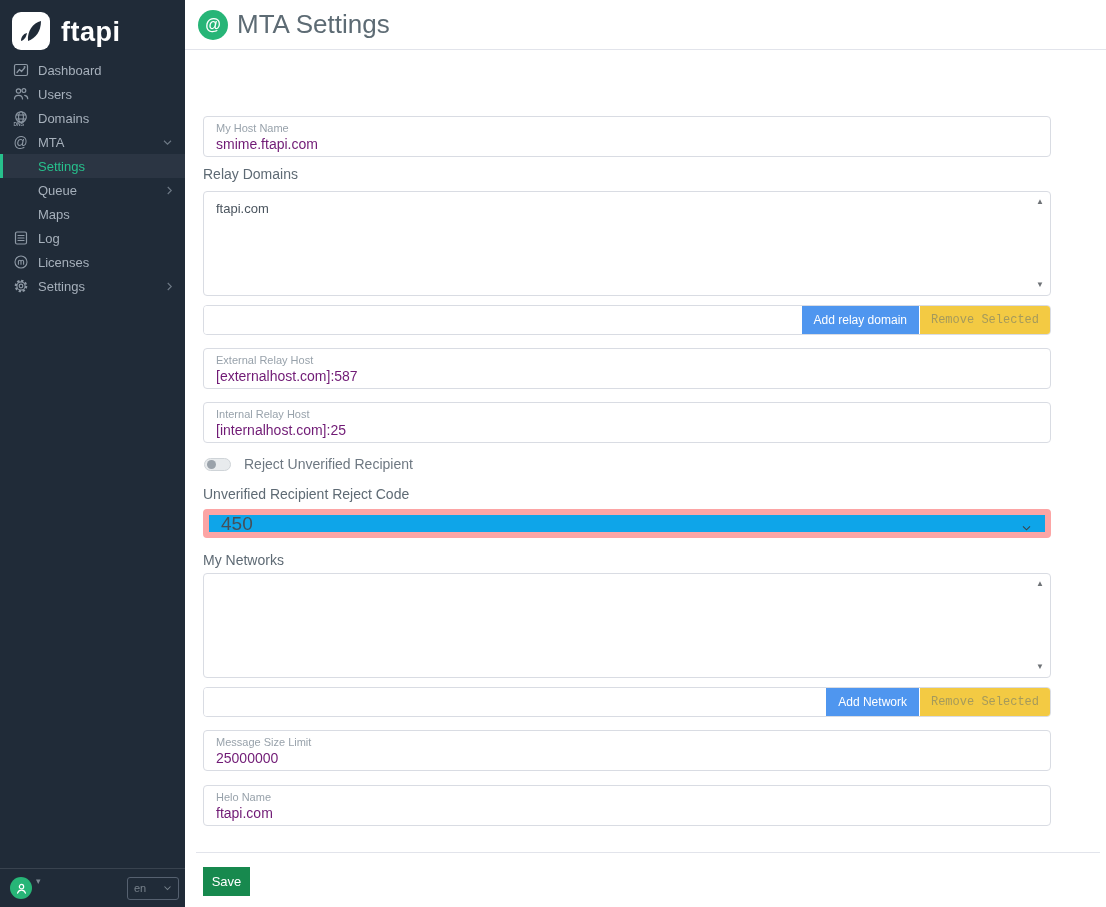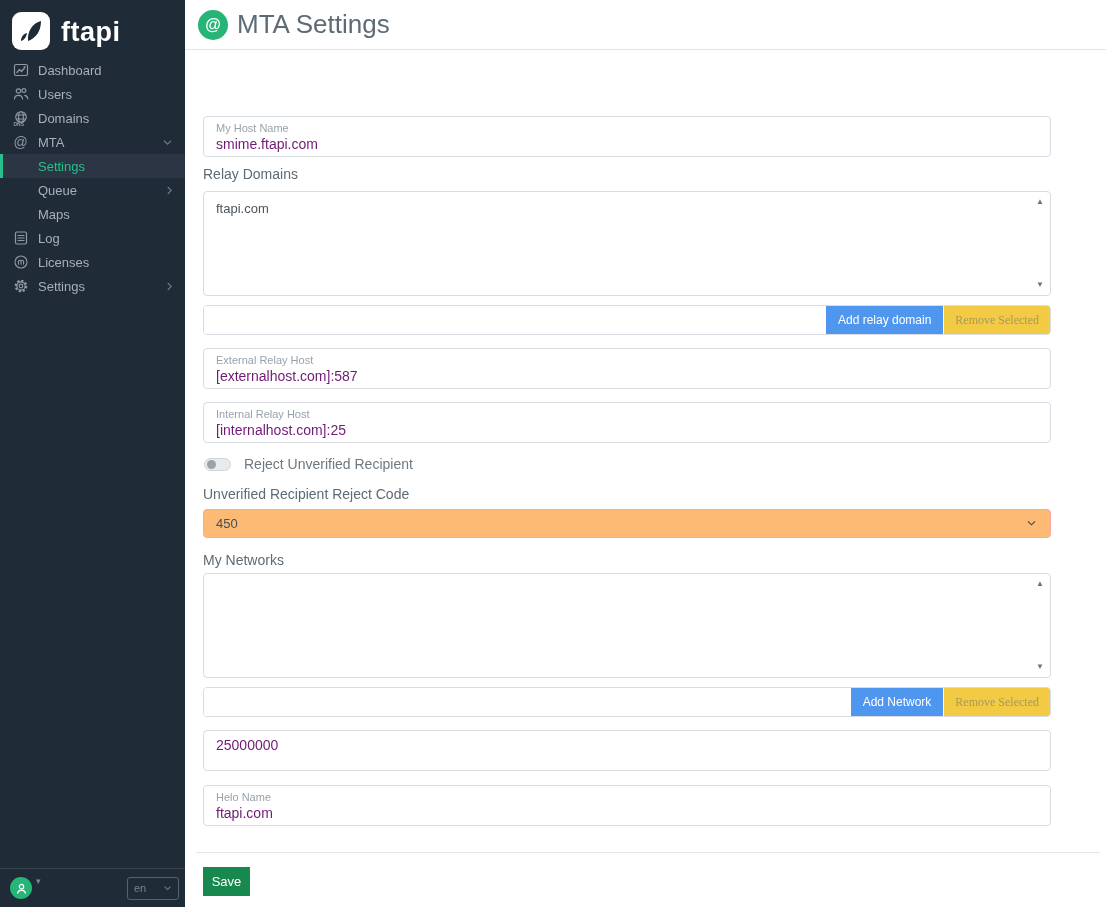--- a/index.html
+++ b/index.html
@@ -59,32 +59,32 @@
   .scroll-arrow.up { top: 6px; }
   .scroll-arrow.down { bottom: 6px; }
 
   .input-row { display: flex; border: 1px solid #d9dce3; border-radius: 4px; height: 30px; overflow: hidden;
                background: #fff; }
   .input-row input { flex: 1; border: none; outline: none; padding: 0 10px; font-size: 13px; color: #454f59;
                      font-family: "Liberation Sans", sans-serif; }
   .btn-add { background: #4f96ef; color: #fff; border: none; font-size: 12px; padding: 4px 12px;
              cursor: pointer; font-family: "Liberation Sans", sans-serif; }
   .btn-remove { background: #f3ca43; color: #a59a5c; border: none; font-size: 12px; padding: 0 11px;
-                cursor: pointer; margin-left: 1px; font-family: Liberation Serif, serif; }
+                cursor: pointer; margin-left: 1px; font-family: Liberation Mono, monospace; }
 
   .toggle-row { display: flex; align-items: center; gap: 13px; height: 18px; padding-left: 1px; }
   .toggle { width: 27px; height: 13px; border-radius: 7px; background: #e8ebed; border: 1px solid #cfd4d8;
             position: relative; cursor: pointer; }
   .toggle .knob { position: absolute; left: 2px; top: 1px; width: 9px; height: 9px; border-radius: 50%;
                   background: #9aa2aa; }
   .toggle-label { font-size: 14px; color: #6e7882; }
 
-  .select { position: relative; border: 1px solid #fca5a5; border-radius: 4px; height: 29px;
-            display: flex; align-items: center; padding: 0 12px; font-size: 13px; color: #454f59; cursor: pointer;
-            background: #fdba74; }
+  .select { position: relative; border: 6px solid #fca5a5; border-radius: 4px; height: 29px;
+            display: flex; align-items: center; padding: 0 12px; font-size: 19px; color: #454f59; cursor: pointer;
+            background: #0ea5e9; }
   .select-chevron { position: absolute; right: 13px; top: 10px; color: #3c4146; display: inline-flex; }
 
   .divider { height: 1px; background: #e2e4eb; width: 904px; margin-left: -7px; }
 
   .btn-save { background: #17894e; color: #fff; border: none; border-radius: 0; width: 47px; height: 29px;
               font-size: 13px; cursor: pointer; font-family: "Liberation Sans", sans-serif; }
 
   
   .mt9  { margin-top: 9px; }
   .mt13 { margin-top: 13px; }
@@ -291,20 +291,21 @@
         <span class="scroll-arrow down">▼</span>
       </div>
 
       <div class="input-row ctrl mt9">
         <input value="" style="">
         <button class="btn-add">Add Network</button>
         <button class="btn-remove">Remove Selected</button>
       </div>
 
       <div class="f-field ctrl mt13">
+        <div class="f-label">Message Size Limit</div>
         <input class="f-input" value="25000000" style="">
       </div>
 
       <div class="f-field ctrl mt14">
         <div class="f-label">Helo Name</div>
         <input class="f-input" value="ftapi.com" style="">
       </div>
 
       <div class="divider mt26"></div>
 

